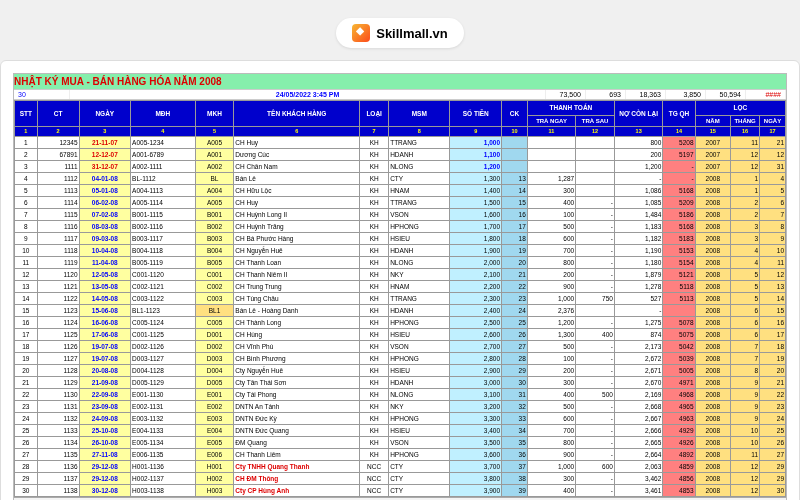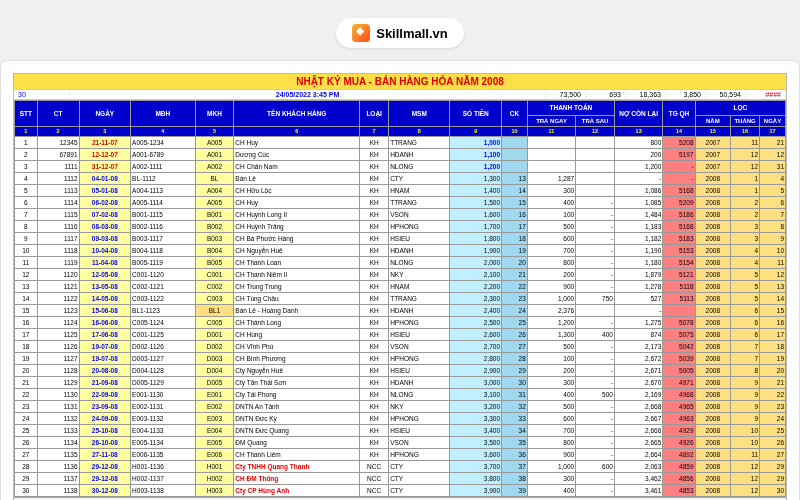--- a/index.html
+++ b/index.html
@@ -3,21 +3,21 @@
 <meta charset="utf-8">
 <style>
 *{margin:0;padding:0;box-sizing:border-box}
 body{background:#f0f0f0;font-family:Arial,sans-serif;display:flex;flex-direction:column;align-items:center;padding:10px}
 .logo-bar{width:800px;display:flex;justify-content:center;padding:8px 0 12px}
 .logo{background:#fff;border-radius:18px;padding:6px 16px;display:flex;align-items:center;gap:6px;font-size:13px;font-weight:600;box-shadow:0 1px 3px rgba(0,0,0,.1)}
 .logo-icon{width:18px;height:18px;background:linear-gradient(135deg,#f7b733,#fc4a1a);border-radius:4px;position:relative}
 .logo-icon::after{content:"◆";position:absolute;color:#fff;font-size:10px;left:4px;top:1px}
 .frame{width:800px;height:460px;background:#fff;border:1px solid #ddd;border-radius:6px;padding:12px;position:relative}
 .ss{width:100%;height:100%;overflow:hidden;font-size:7px;background:#fff;border:1px solid #bbb}
-.title-row{background:#fde047;text-align:center;font-weight:bold;color:#d00;font-size:10px;padding:2px 0;border-bottom:1px solid #ccc}
+.title-row{background:#86efac;text-align:left;font-weight:bold;color:#d00;font-size:10px;padding:2px 0;border-bottom:1px solid #ccc}
 .info-row{display:flex;background:#fff;border-bottom:1px solid #ccc;font-size:7px}
 .info-row div{padding:1px 4px;border-right:1px solid #eee}
 .cell30{color:#00f;width:56px}
 .datetime{color:#00f;font-weight:bold;flex:1;text-align:center}
 .num{text-align:right;min-width:40px}
 .hash{color:#d00}
 table{border-collapse:collapse;width:100%;table-layout:fixed;font-size:6.5px}
 th,td{border:1px solid #999;padding:0 1px;white-space:nowrap;overflow:hidden;text-overflow:clip;height:11px;line-height:11px}
 thead th{background:#0000cc;color:#fff;font-weight:bold;text-align:center;font-size:6.5px;height:14px;line-height:14px}
 thead tr.sub th{height:10px;line-height:10px;font-size:6px}

